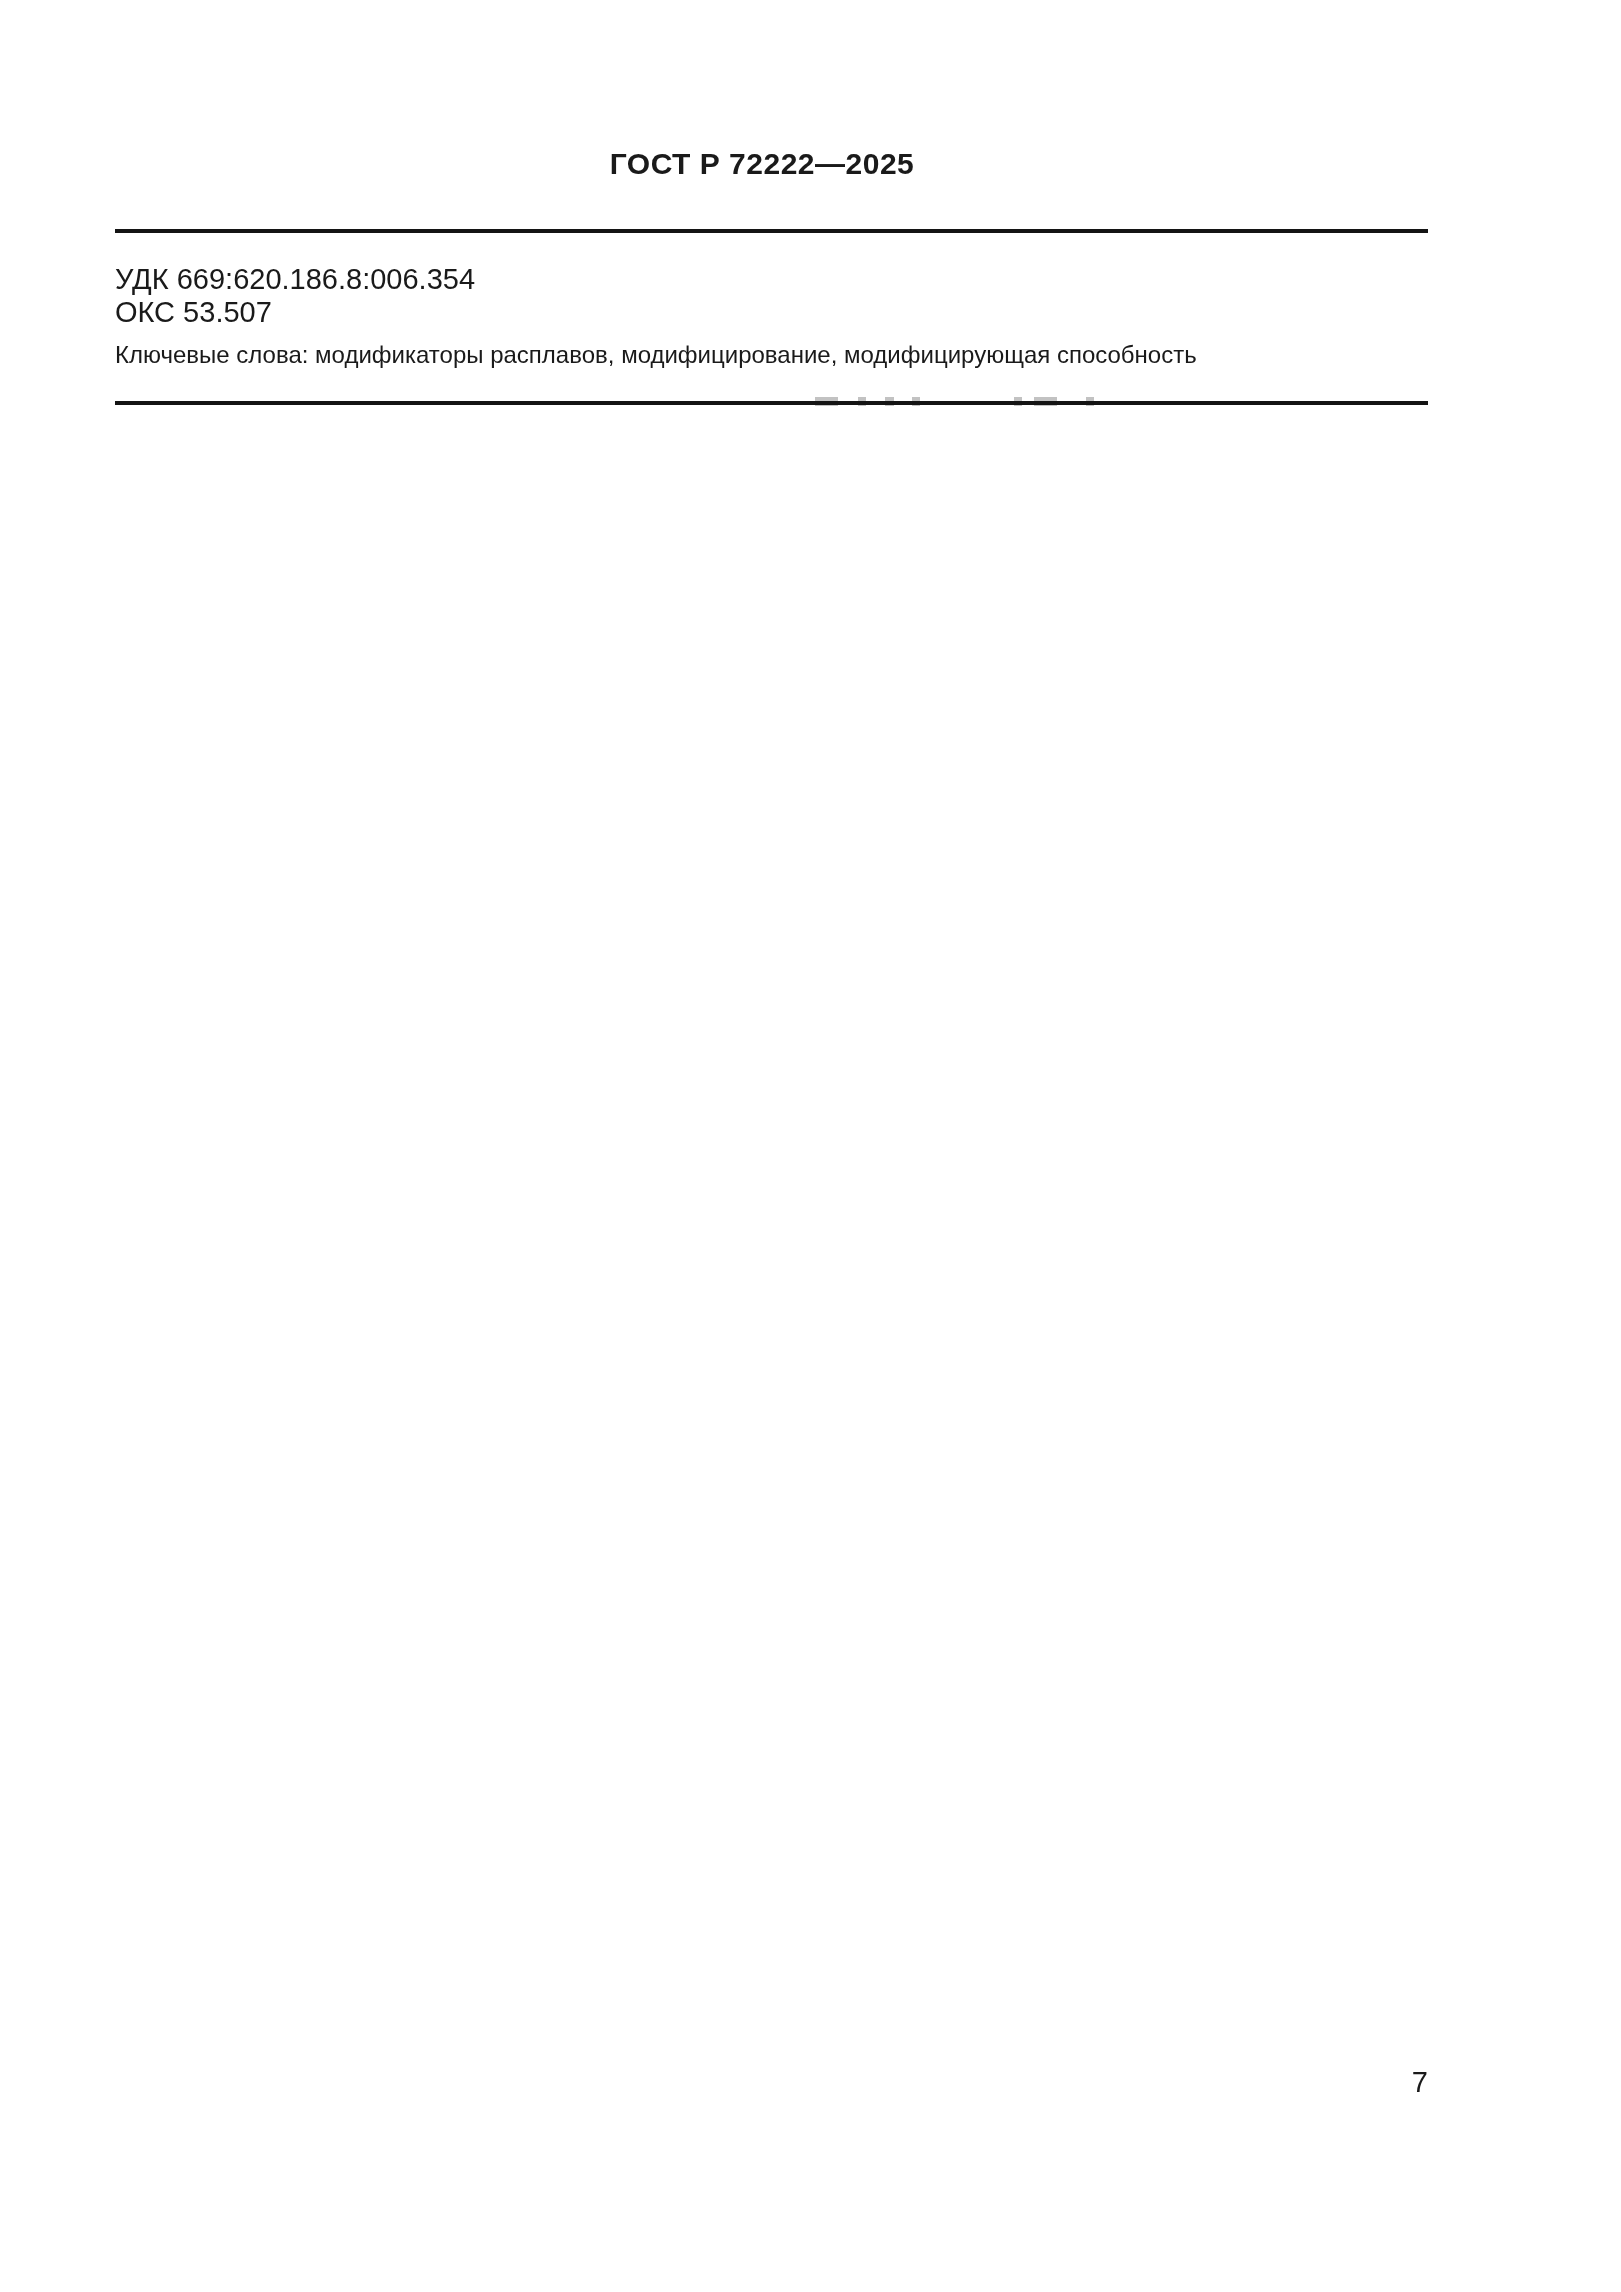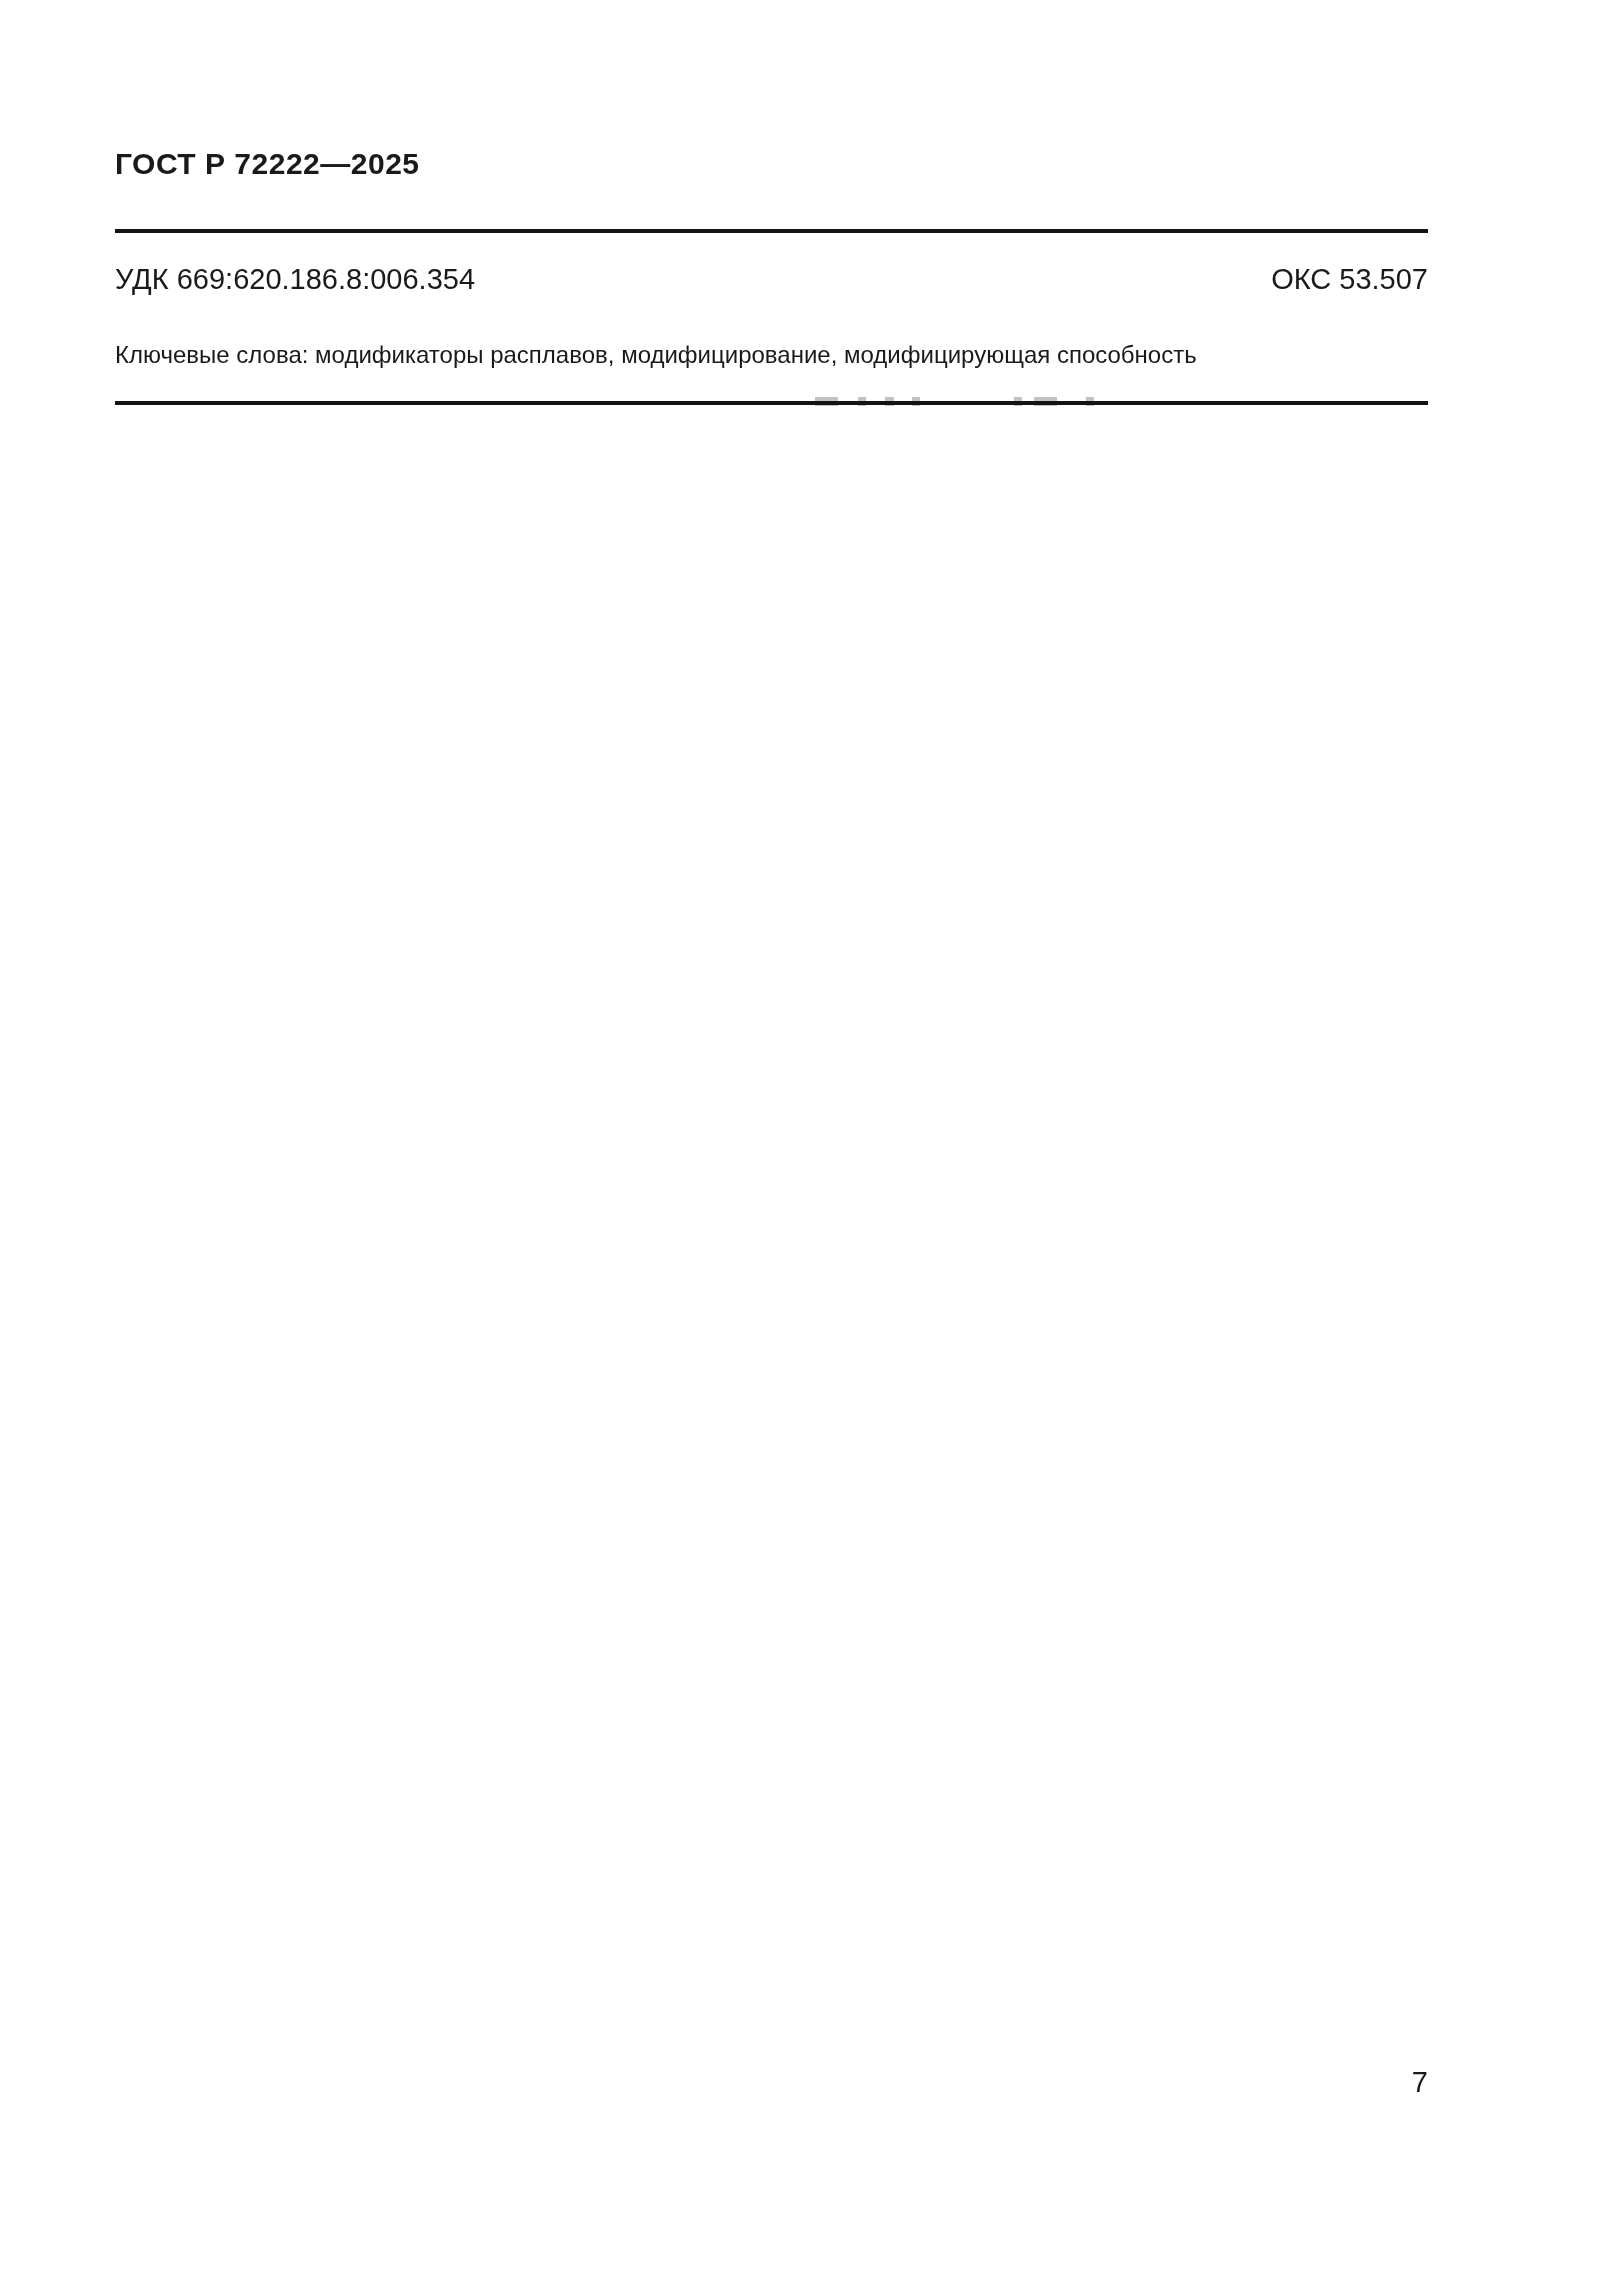--- a/index.html
+++ b/index.html
@@ -14,21 +14,21 @@
     background: #ffffff;
     overflow: hidden;
     font-family: "Liberation Sans", sans-serif;
     color: #1a1a1a;
   }
   .doc-standard-code {
     position: absolute;
     top: 147px;
     left: 115px;
     width: 1294px; 
-    text-align: left;
+    text-align: center;
     font-size: 30px;
     font-weight: bold;
     letter-spacing: 0.5px;
     white-space: nowrap;
   }
   .rule {
     position: absolute;
     left: 115px;
     width: 1313px; 
     height: 3.9px;
@@ -39,20 +39,21 @@
   .classification-row {
     position: absolute;
     top: 263px;
     left: 115px;
     width: 1313px;
     display: flex;
     justify-content: space-between;
     align-items: baseline;
     font-size: 29px;
     white-space: nowrap;
+    flex-direction: column;
   }
   .keywords-line {
     position: absolute;
     top: 341px;
     left: 115px;
     width: 1313px;
     font-size: 24px;
     white-space: nowrap;
   }
   .page-number {

